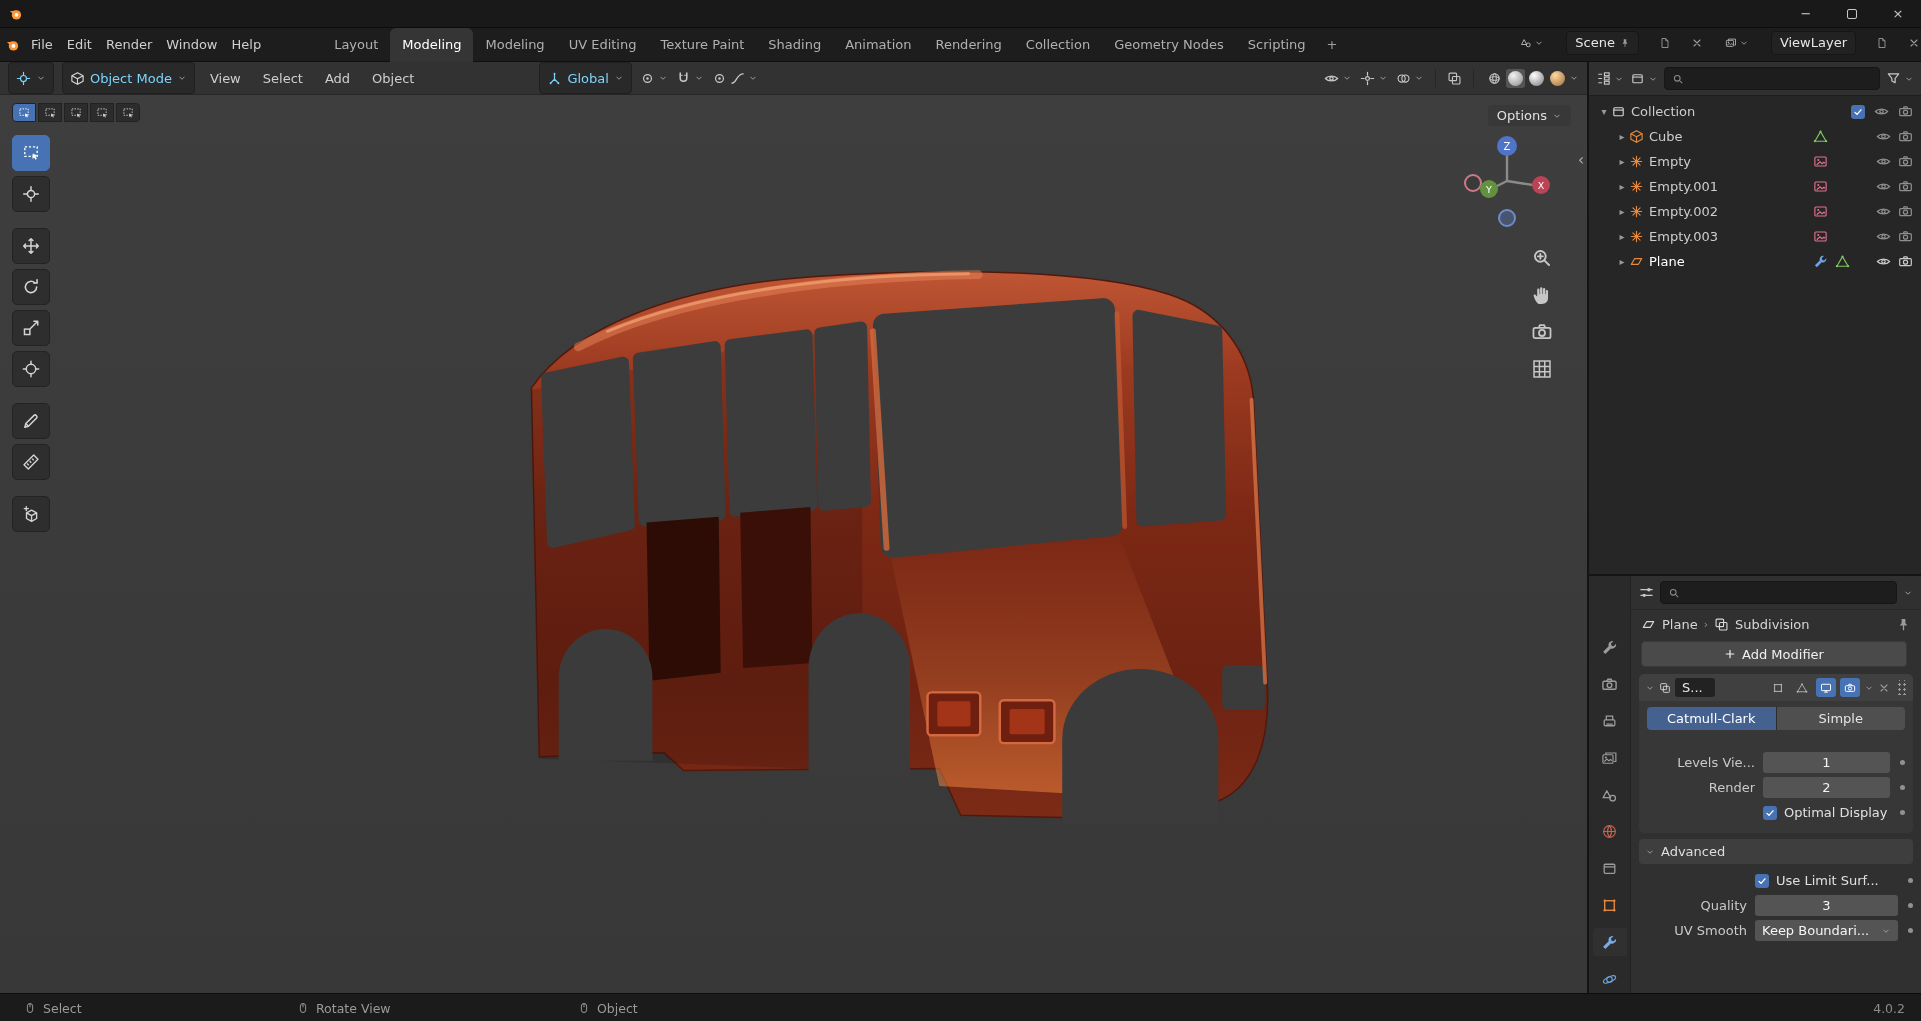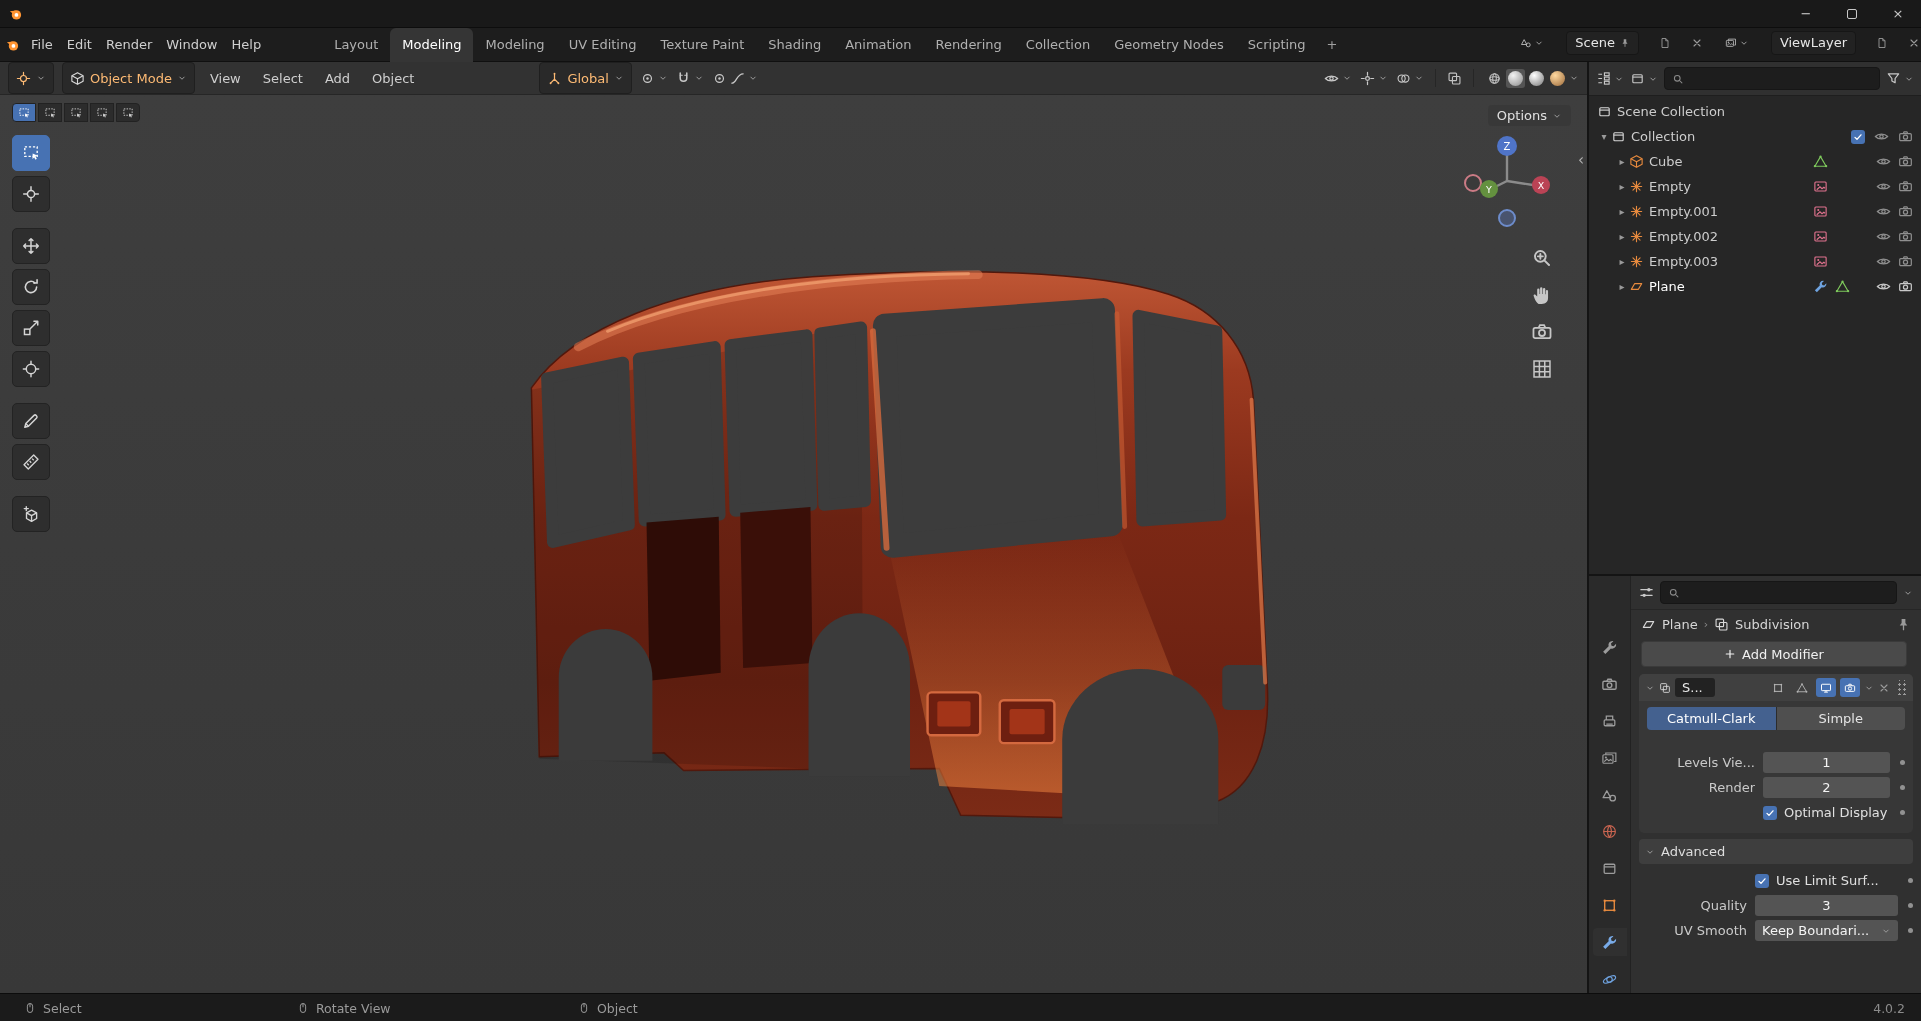--- a/index.html
+++ b/index.html
@@ -27,21 +27,21 @@
   .tab{display:flex;align-items:center;height:34px;padding:0 12px;color:#b0b0b0;white-space:nowrap}
   .tab.active{background:#353535;color:#fff;border-radius:6px 6px 0 0}
   .tab.plus{color:#9f9f9f;padding:0 9px}
   .tb-right{margin-left:auto;display:flex;align-items:center;gap:20px;height:34px;padding-bottom:4px}
   .idfield{display:flex;align-items:center;gap:5px;background:#222;border:1px solid #161616;border-radius:4px;height:24px;padding:0 8px;color:#e6e6e6}
   .idbtn{display:flex;align-items:center;gap:2px;color:#bdbdbd;padding:0 2px}
   
   .main{display:flex;height:931px}
   .viewport{flex:1;display:flex;flex-direction:column;border-right:2px solid #141414;min-width:0}
   .vheader{height:33px;background:#323232;display:flex;align-items:center;gap:8px;padding:0 8px;border-bottom:1px solid #262626}
-  .chip{display:inline-flex;align-items:center;gap:5px;background:#292929;border:1px solid #1f1f1f;border-radius:4px;padding:0 7px;height:32px;color:#fdba74;white-space:nowrap}
+  .chip{display:inline-flex;align-items:center;gap:5px;background:#292929;border:1px solid #1f1f1f;border-radius:4px;padding:0 7px;height:32px;color:#7dd3fc;white-space:nowrap}
   .hgroup{display:inline-flex;align-items:center;gap:3px;color:#c9c9c9}
   .hdiv{width:1px;height:18px;background:#262626;margin:0 3px}
   .canvas{flex:1;position:relative;background:linear-gradient(#3e3e3e,#383838);overflow:hidden}
   
   .selmodes{position:absolute;left:12px;top:8px;display:flex;gap:2px}
   .smbtn{width:24px;height:19px;background:#2c2c2c;border:1px solid #222;display:flex;align-items:center;justify-content:center;color:#cfcfcf}
   .smbtn:first-child{border-radius:4px 0 0 4px}
   .smbtn:last-child{border-radius:0 4px 4px 0}
   .smbtn.active{background:#4772b3;color:#fff}
   .toolbar{position:absolute;left:12px;top:40px;display:flex;flex-direction:column;gap:5px}
@@ -894,28 +894,20 @@
             </span>
           <span class="icn xs chev-i">
               <svg>
                 <use href="#i-chev"></use>
               </svg>
             </span>
         </span>
       </div>
       <div class="otree">
         <div class="orow" style="padding-left:8px">
-          <span class="icn c-lite">
-              <svg>
-                <use href="#i-box"></use>
-              </svg>
-            </span>
-          <span class="lbl">Scene Collection</span>
-        </div>
-        <div class="orow" style="padding-left:8px">
           <span class="tri">▾</span>
           <span class="icn c-lite">
               <svg>
                 <use href="#i-box"></use>
               </svg>
             </span>
           <span class="lbl">Collection</span>
           <span class="oright">
             <span class="cbx">
                 <span class="icn">

